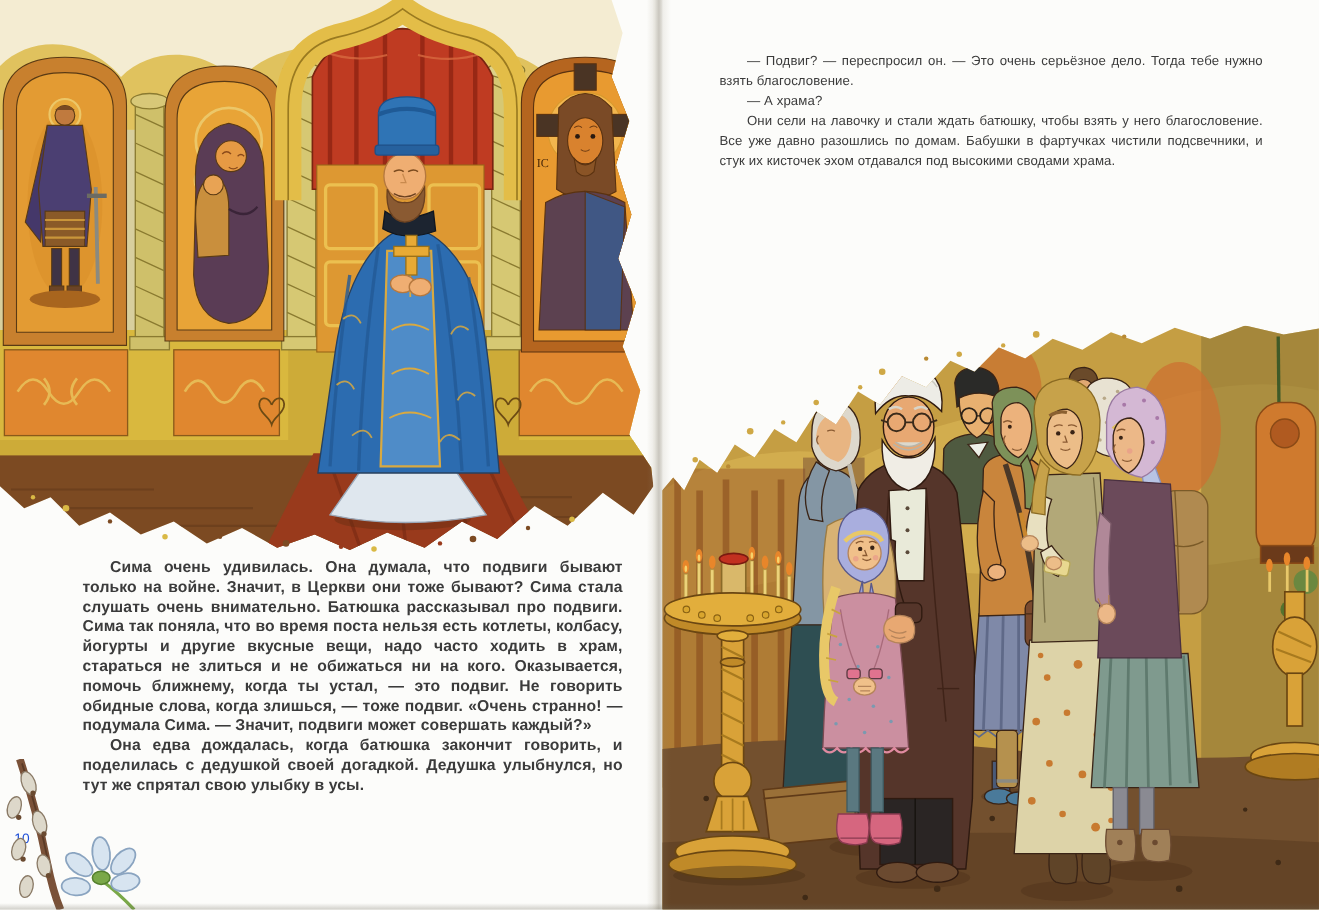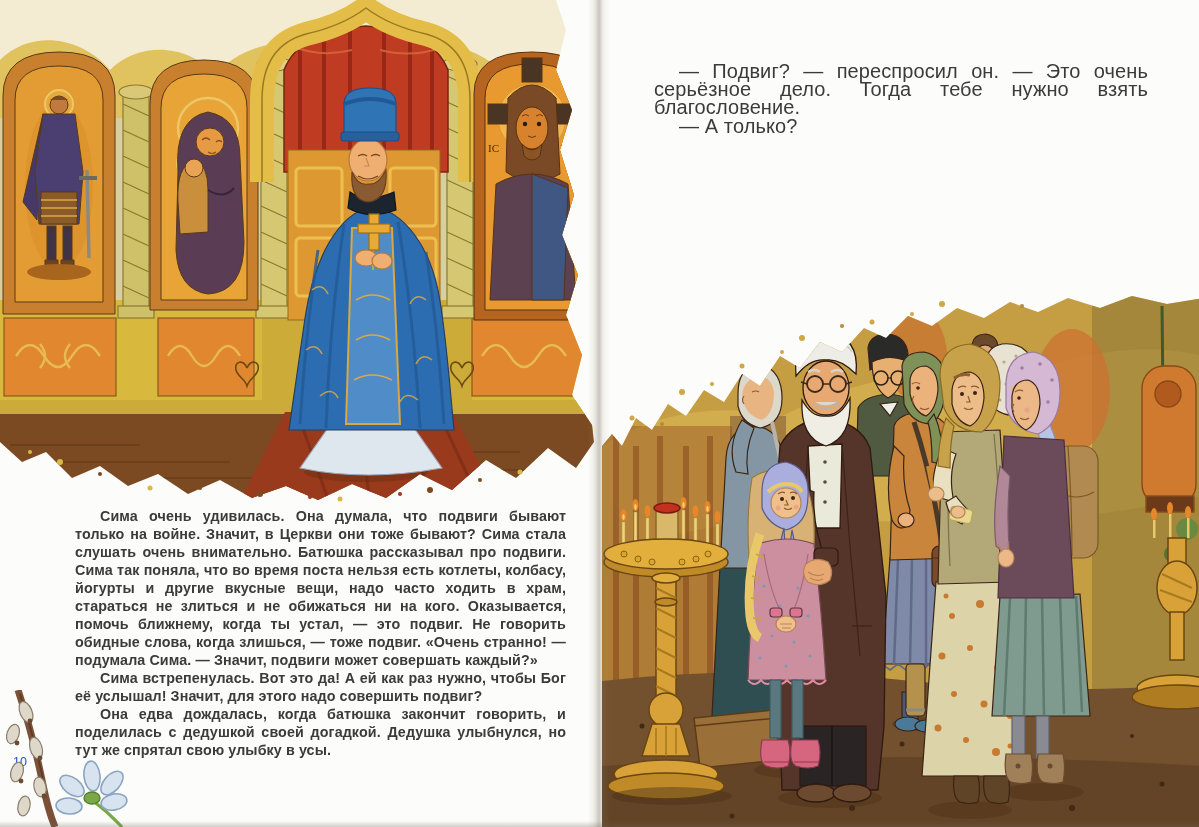--- a/index.html
+++ b/index.html
@@ -9,21 +9,21 @@
   .page{position:absolute;top:0;height:827px;background:#fcfcfa;}
   .page-left{left:0;width:594px;}
   .page-right{left:602px;width:597px;}
   .gutter{position:absolute;left:588px;top:0;width:22px;height:827px;
     background:linear-gradient(90deg,rgba(255,255,255,0) 0%,rgba(150,140,118,.16) 32%,
       rgba(95,85,68,.30) 50%,rgba(150,140,118,.12) 68%,rgba(255,255,255,0) 100%);z-index:5;}
   .bottom-edge{position:absolute;left:0;bottom:0;width:1199px;height:6px;z-index:6;
     background:linear-gradient(180deg,rgba(0,0,0,0) 0%,rgba(105,100,84,.30) 100%);}
   .text-block{position:absolute;color:#3b3b3b;text-align:justify;letter-spacing:.1px;}
   .text-left{left:75px;top:507px;width:491px;font-size:14.3px;line-height:18px;font-weight:bold;}
-  .text-right{left:52px;top:62px;width:494px;font-size:20px;line-height:18.2px;}
+  .text-right{left:52px;top:46px;width:494px;font-size:12px;line-height:18.2px;}
   .text-block p{margin:0;text-indent:25px;}
   .page-number{position:absolute;left:13px;top:755px;font-size:12.5px;color:#1d4ed8;}
   svg{position:absolute;display:block;}
   .illu-left{left:0;top:0;}
   .illu-right{left:0;top:296px;}
   .illu-willow{left:0;top:690px;}
 </style>
 </head>
 <body>
 
@@ -199,21 +199,20 @@
           <circle cx="200" cy="488" r="2" fill="#7c4a22"></circle>
         <circle cx="310" cy="497" r="2" fill="#993a1c"></circle>
           <circle cx="400" cy="494" r="2" fill="#993a1c"></circle>
         <circle cx="480" cy="480" r="2" fill="#7c4a22"></circle>
           <circle cx="30" cy="452" r="2" fill="#d9b945"></circle>
       </g>
     </svg>
 
     <div class="text-block text-left">
       <p>Сима очень удивилась. Она думала, что подвиги бывают только на войне. Значит, в Церкви они тоже бывают? Сима стала слушать очень внимательно. Батюшка рассказывал про подвиги. Сима так поняла, что во время поста нельзя есть котлеты, колбасу, йогурты и другие вкусные вещи, надо часто ходить в храм, стараться не злиться и не обижаться ни на кого. Оказывается, помочь ближнему, когда ты устал, — это подвиг. Не говорить обидные слова, когда злишься, — тоже подвиг. «Очень странно! — подумала Сима. — Значит, подвиги может совершать каждый?»</p>
-      <p>Сима встрепенулась. Вот это да! А ей как раз нужно, чтобы Бог её услышал! Значит, для этого надо совершить подвиг?</p>
       <p>Она едва дождалась, когда батюшка закончит говорить, и поделилась с дедушкой своей догадкой. Дедушка улыбнулся, но тут же спрятал свою улыбку в усы.</p>
     </div>
 
     <div class="page-number">10</div>
 
     <svg class="illu-willow" width="140" height="137" viewBox="0 0 140 137">
       <g>
         <path d="M18,0 C28,30 36,60 43,95 C47,115 50,125 55,137" stroke="#7a5138" stroke-width="7" fill="none"></path>
         <path d="M20,4 C30,34 38,64 45,99" stroke="#5a3a26" stroke-width="1.6" fill="none"></path>
         <g fill="#ddd8ca" stroke="#8a7a66" stroke-width="1.2">
@@ -245,21 +244,22 @@
       </g>
     </svg>
   </section>
 
   <div class="gutter"></div>
 
   <section class="page page-right">
 
     <div class="text-block text-right">
       <p>— Подвиг? — переспросил он. — Это очень серьёзное дело. Тогда тебе нужно взять благословение.</p>
-      <p>— А только?</p>
+      <p>— А храма?</p>
+      <p>Они сели на лавочку и стали ждать батюшку, чтобы взять у него благословение. Все уже давно разошлись по домам. Бабушки в фартучках чистили подсвечники, и стук их кисточек эхом отдавался под высокими сводами храма.</p>
     </div>
 
     <svg class="illu-right" width="601" height="531" viewBox="0 0 601 531">
       <defs>
         <clipPath id="rclip">
             <path d="M0,150 L10,138 L20,150 L34,122 L50,134 L66,108 L84,120 L102,94 L122,106 L140,78 L158,90 L178,60 L198,72 L218,46 L240,56 L262,32 L284,42 L306,20 L330,30 L355,12 L382,22 L408,6 L436,16 L466,2 L498,12 L530,0 L565,8 L601,2 L601,531 L0,531 Z"></path>
           </clipPath>
       </defs>
       <g clip-path="url(#rclip)">
         <rect width="601" height="531" fill="#c59e43"></rect>

